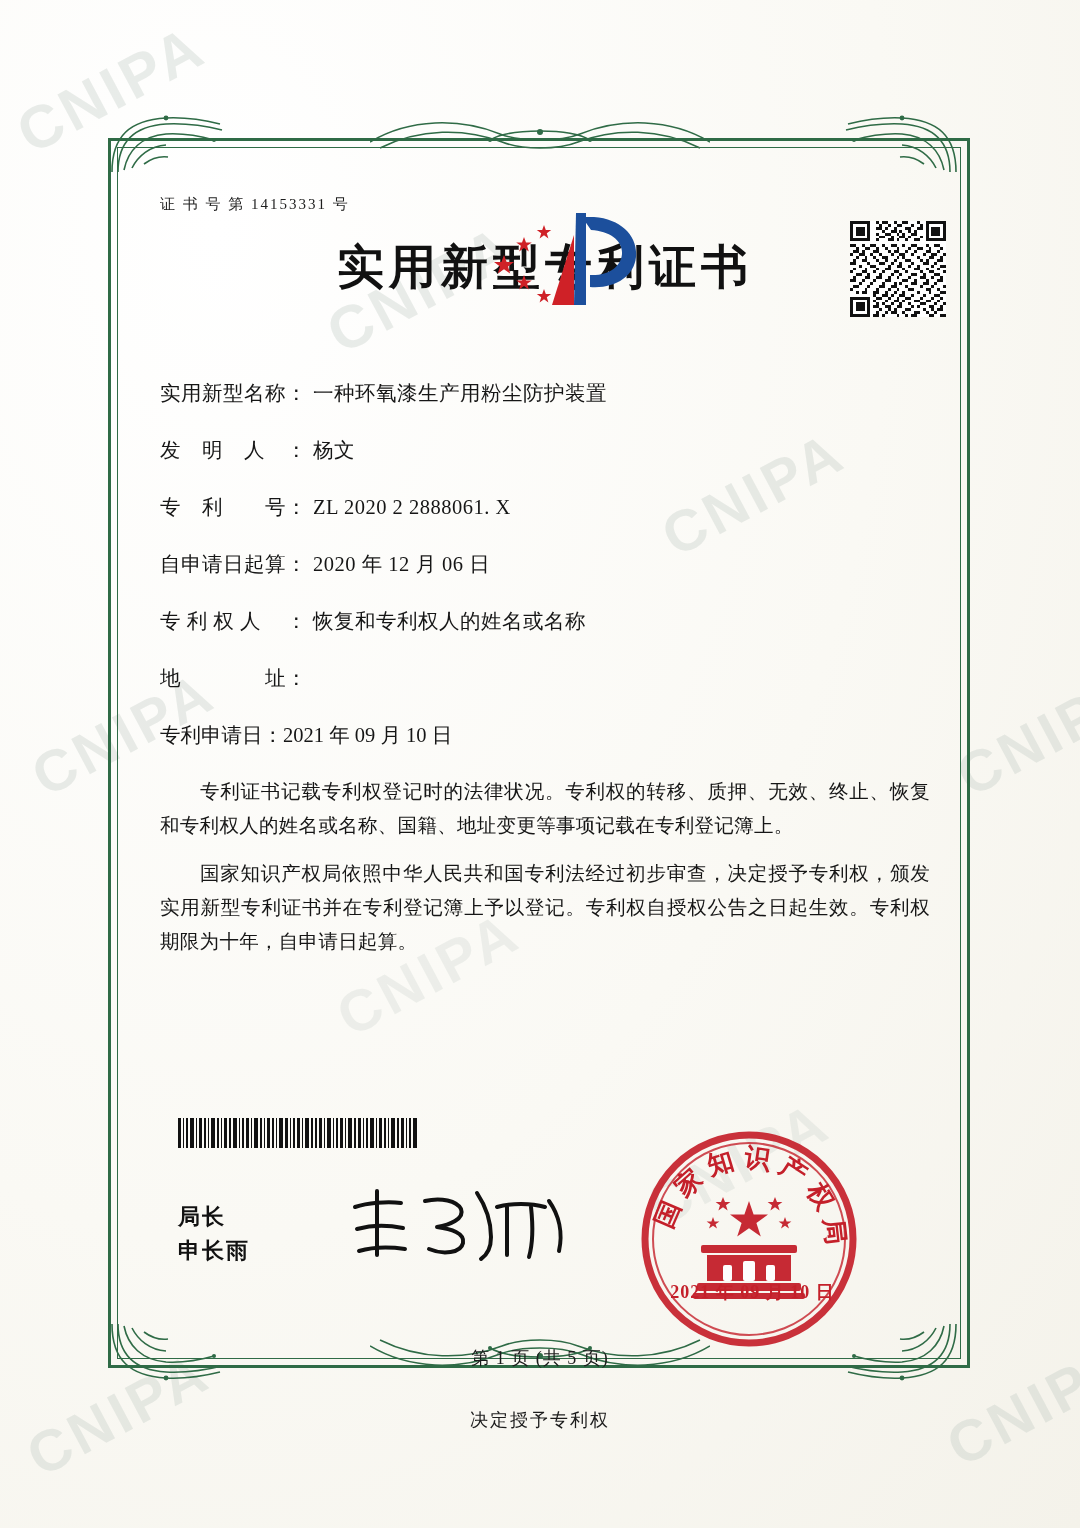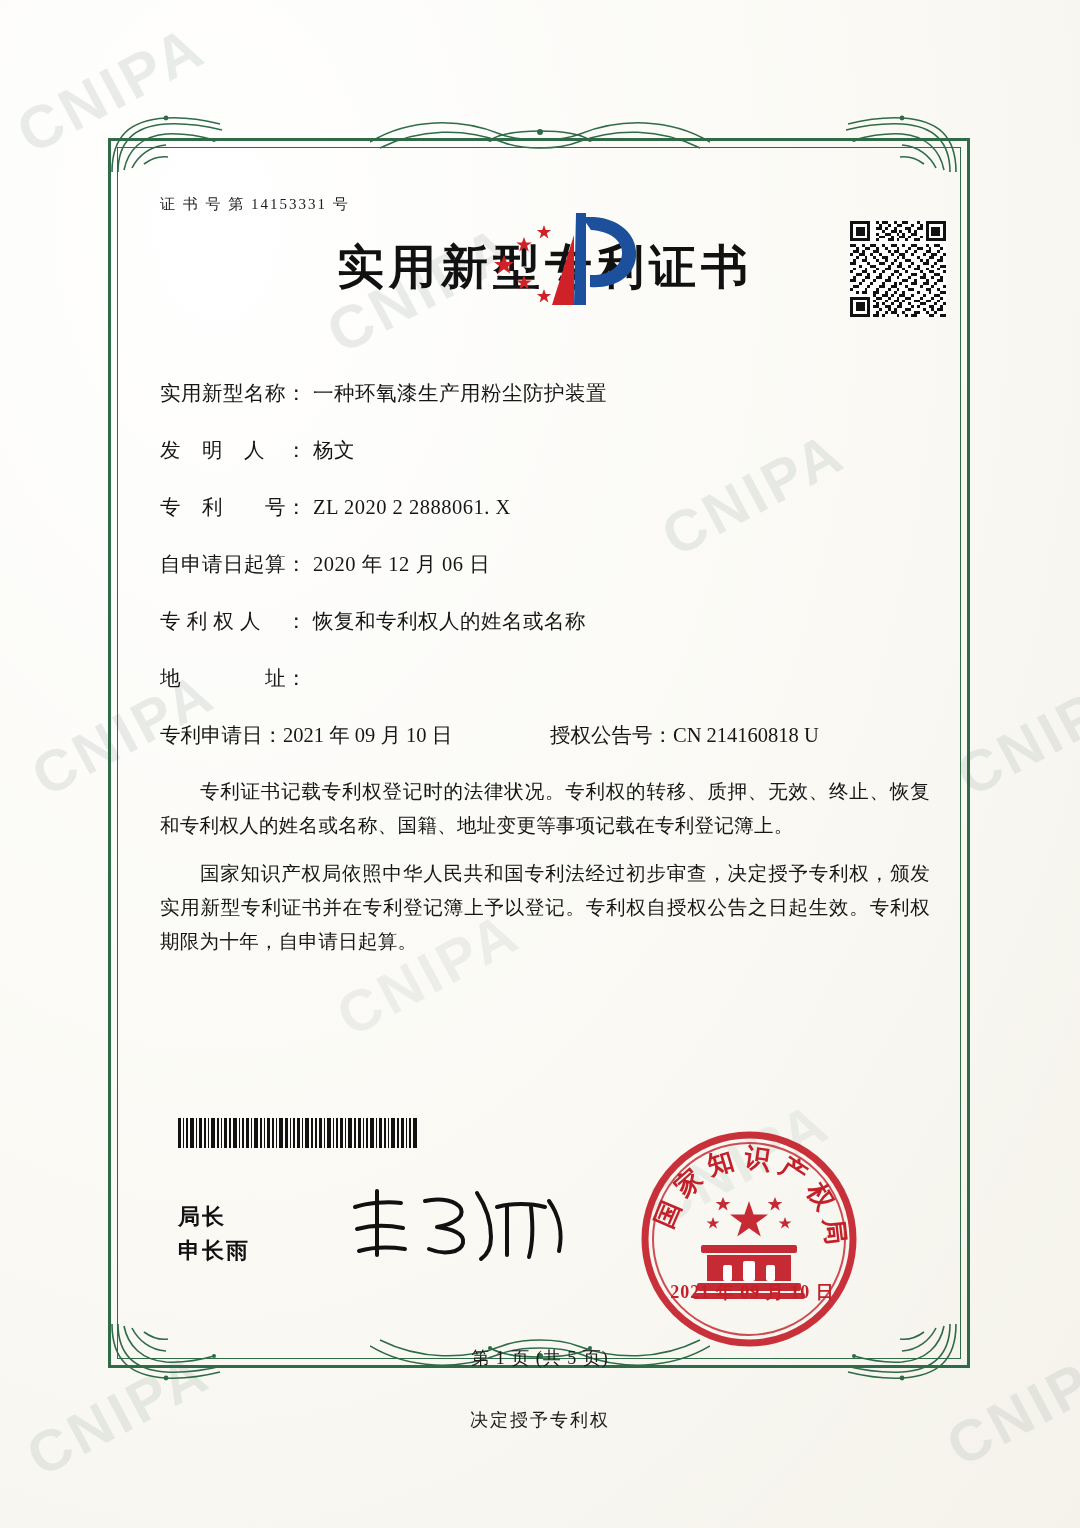--- a/index.html
+++ b/index.html
@@ -667,23 +667,20 @@
 
       <div class="field-row">
         <span class="field-label">地　　　　址</span>
         <span class="field-sep">：</span>
       </div>
 
       <div class="row-two">
         <div class="left">
           <span>专利申请日</span><span>：</span><span>2021 年 09 月 10 日</span>
         </div>
-        <div class="right">
-          <span>授权公告号</span><span>：</span><span>CN 214160818 U</span>
-        </div>
       </div>
 
     </div>
 
     <div class="para">专利证书记载专利权登记时的法律状况。专利权的转移、质押、无效、终止、恢复和专利权人的姓名或名称、国籍、地址变更等事项记载在专利登记簿上。</div>
     <div class="para">国家知识产权局依照中华人民共和国专利法经过初步审查，决定授予专利权，颁发实用新型专利证书并在专利登记簿上予以登记。专利权自授权公告之日起生效。专利权期限为十年，自申请日起算。</div>
 
   </div>
 
   <div class="barcode">

